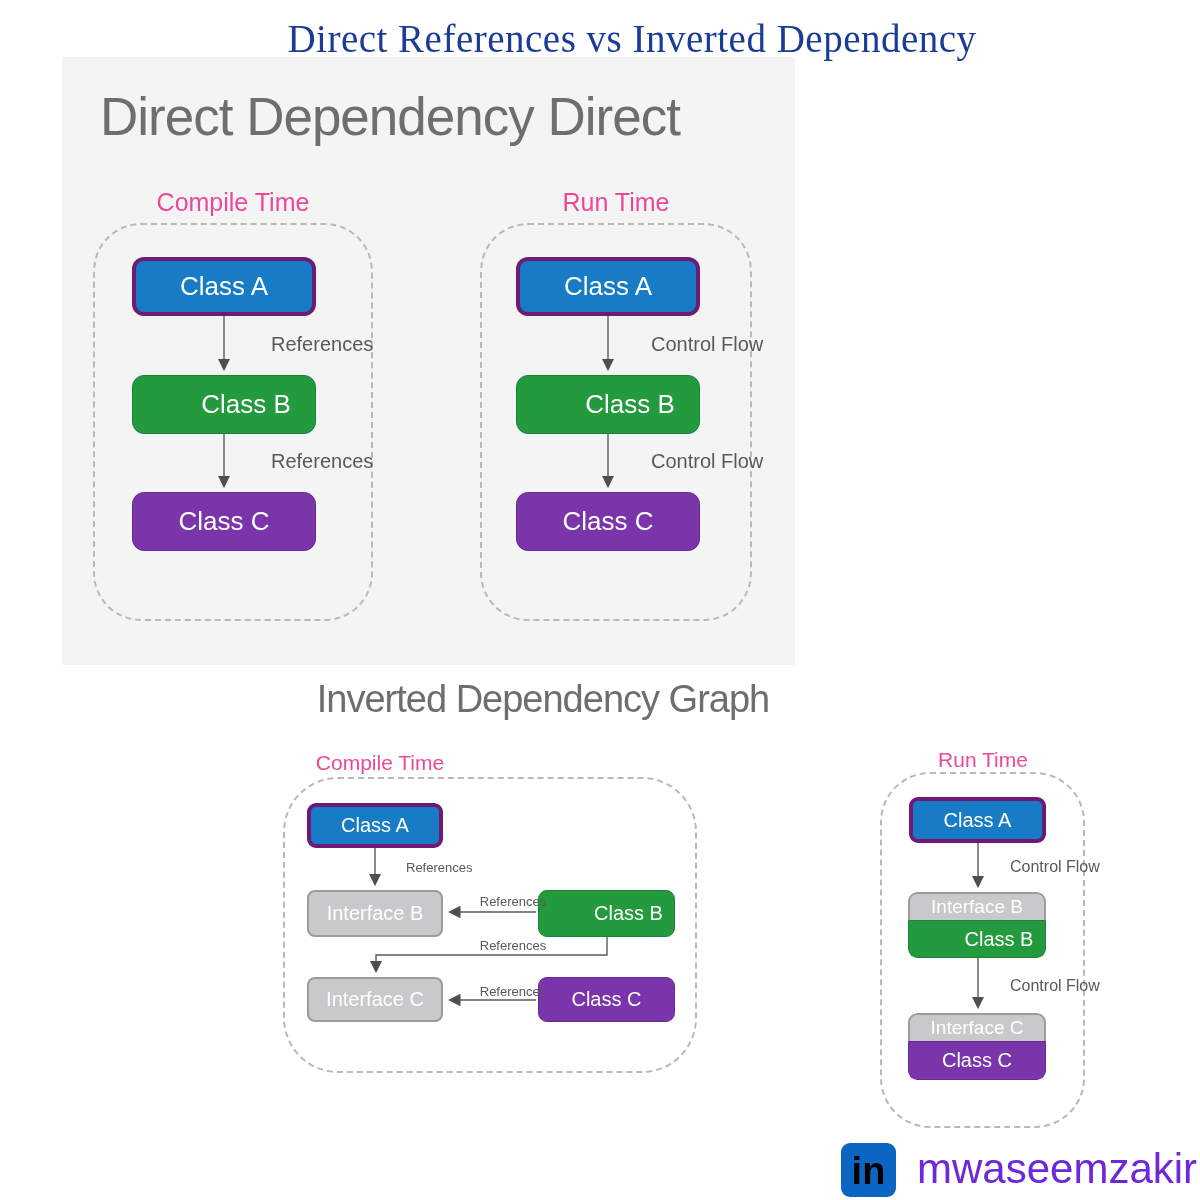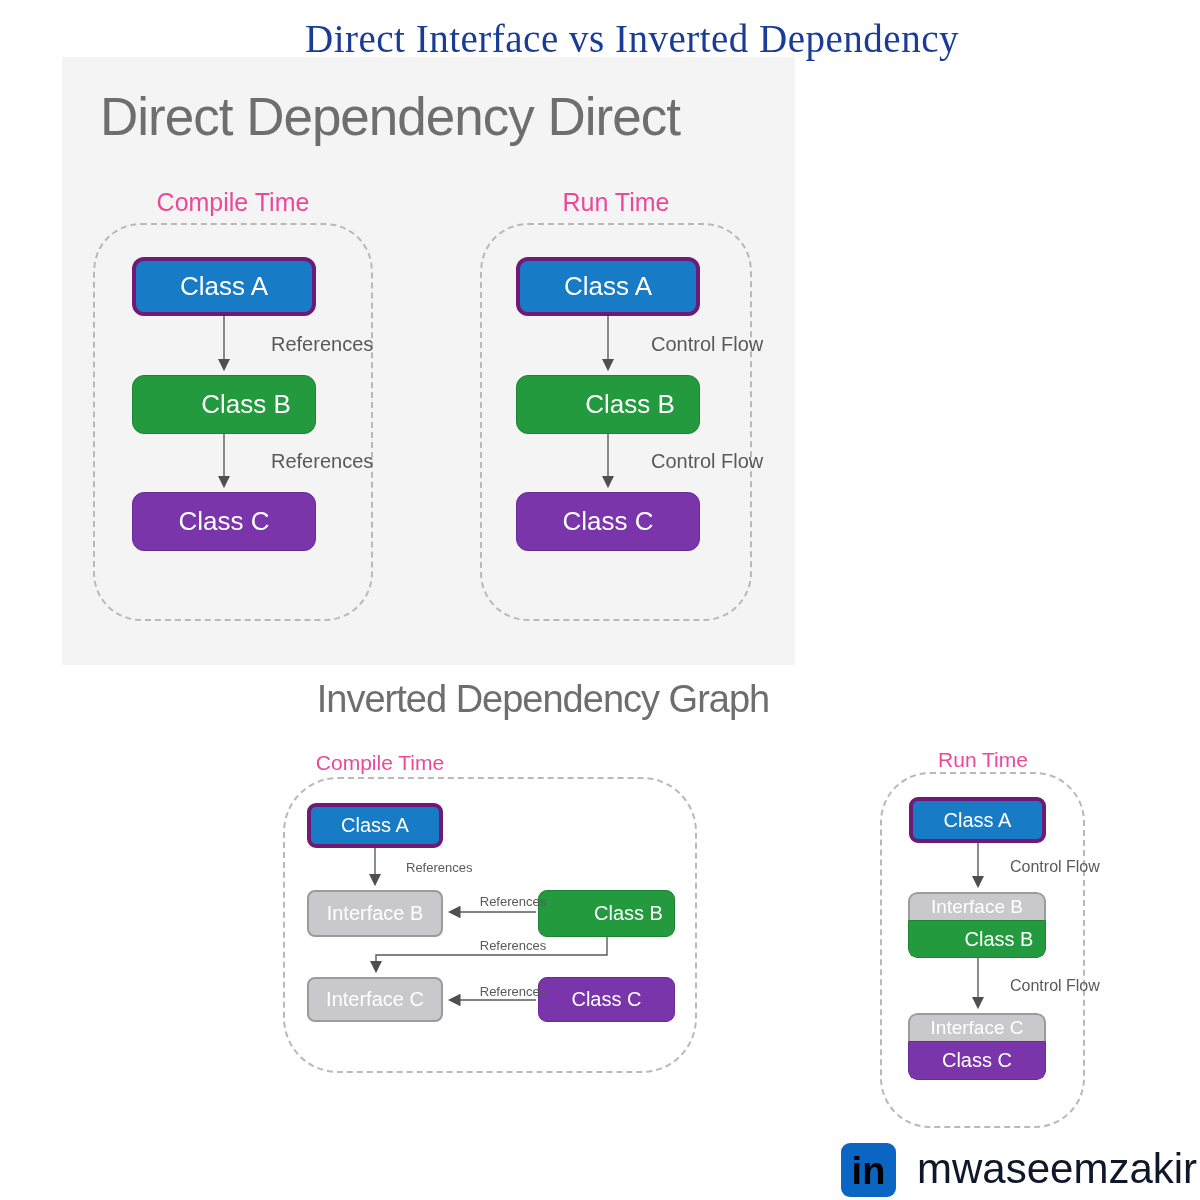--- a/index.html
+++ b/index.html
@@ -26,26 +26,26 @@
   .r9{border-radius:9px;}
   .edge-label{color:#595959;white-space:nowrap;margin-left:24px;}
   
   .stack{border-radius:9px;overflow:hidden;box-sizing:border-box;}
   .stack .gray{border-radius:9px 9px 0 0;border-bottom:none;}
   .stack .bottom{border-radius:0 0 9px 9px;}
   
   .li-badge{background:#0a66c2;border-radius:9px;display:flex;align-items:flex-end;
             justify-content:center;color:#000000;font-weight:bold;font-size:38px;
             line-height:1;padding-bottom:7px;box-sizing:border-box;cursor:pointer;}
-  .handle{color:#0f172a;font-size:42px;white-space:nowrap;text-align:right;}
+  .handle{color:#6d28d9;font-size:42px;white-space:nowrap;text-align:right;}
 </style>
 </head>
 <body>
 
-<div class="abs page-title center" style="left:202px;top:16px;width:860px;">Direct Interface vs Inverted Dependency</div>
+<div class="abs page-title center" style="left:202px;top:16px;width:860px;">Direct References vs Inverted Dependency</div>
 
 <div class="abs panel" style="left:62px;top:57px;width:733px;height:608px;"></div>
 
 <div class="abs graph-heading" style="left:100px;top:86px;font-size:53px;">Direct Dependency Direct</div>
 
 <div class="abs section-label center" style="left:133px;top:188px;width:200px;font-size:25px;">Compile Time</div>
 <div class="abs dashed-box" style="left:93px;top:223px;width:280px;height:398px;border-radius:48px;"></div>
 
 <div class="abs node blue r12" style="left:132px;top:257px;width:184px;height:59px;font-size:26px;">Class A</div>
 <div class="abs node green r12" style="left:132px;top:375px;width:184px;height:59px;font-size:26px;">Class B</div>

